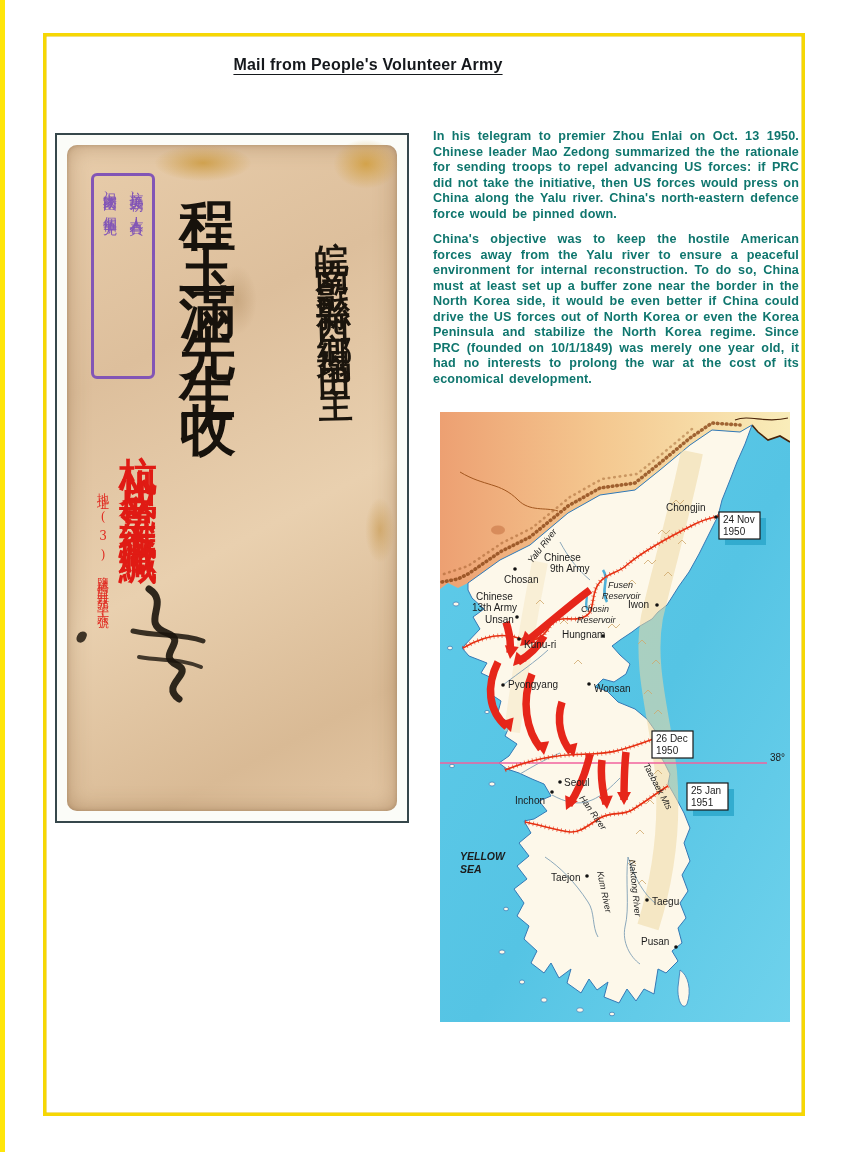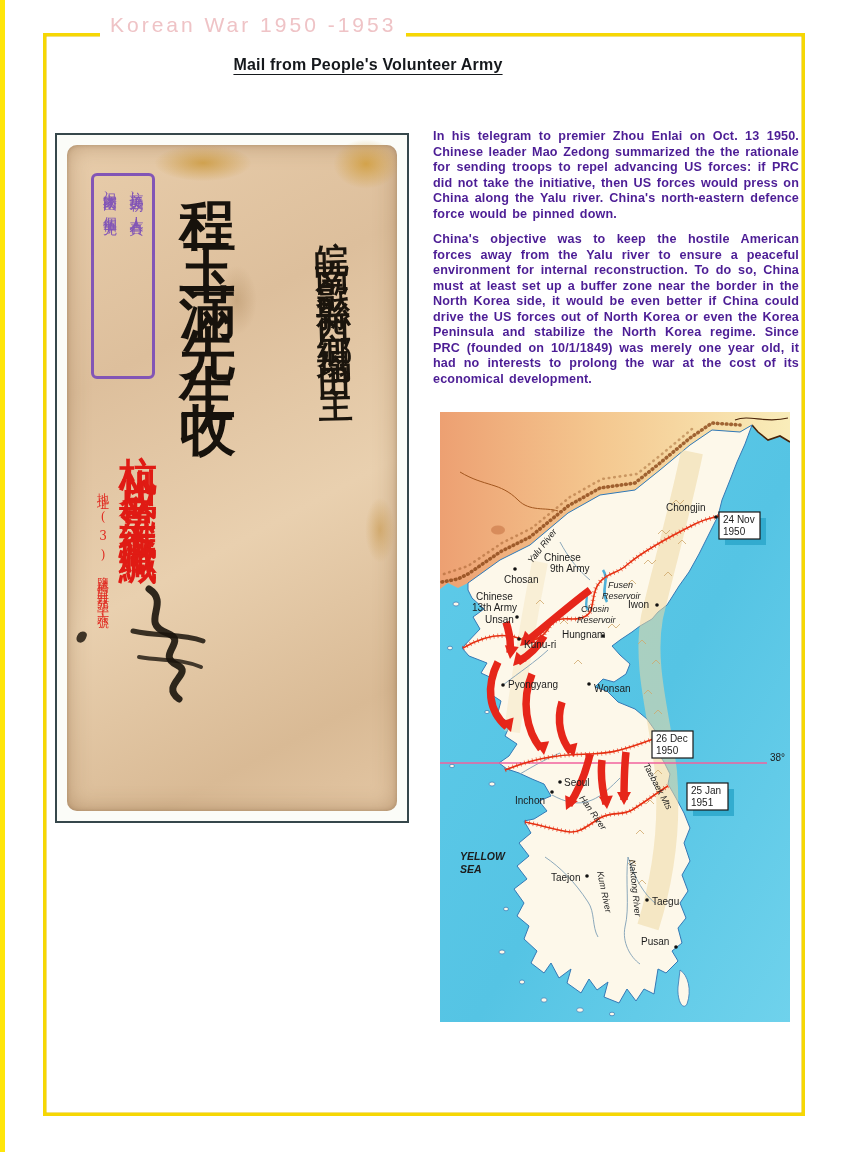--- a/index.html
+++ b/index.html
@@ -34,21 +34,21 @@
   .addr-right{left:248px;top:70px;width:46px;height:528px;font-size:34px;letter-spacing:18px;
               color:#1b150d;font-weight:bold;font-family:"DejaVu Serif",serif;transform:rotate(-1.5deg);}
   .sender-red{left:40px;top:280px;width:56px;height:394px;font-size:38px;letter-spacing:13px;
               color:#e01b14;font-weight:bold;font-family:"DejaVu Serif",serif;}
   .sender-sm{left:14px;top:338px;width:30px;height:264px;font-size:12px;letter-spacing:5px;
              color:#e02a20;font-family:"DejaVu Serif",serif;}
   .speck{position:absolute;left:10px;top:486px;width:9px;height:12px;background:#221a10;
          border-radius:60% 40% 55% 45%;transform:rotate(25deg);opacity:.85;}
   .squiggle{position:absolute;left:52px;top:436px;width:96px;height:130px;}
   
-  .article{position:absolute;left:433px;top:129px;width:366px;color:#4c1d95;
+  .article{position:absolute;left:433px;top:129px;width:366px;color:#0f766e;
            font-size:12.6px;line-height:15.5px;font-weight:bold;text-align:justify;
            letter-spacing:.15px;word-spacing:1.6px;}
   .article p{margin:0 0 10px 0;}
   
   .caption{position:absolute;left:58px;top:886px;width:338px;font-size:14.5px;line-height:1.42;
            font-weight:bold;color:#10161a;}
   
   .map{position:absolute;left:440px;top:412px;width:350px;height:610px;}
   .map text{font-family:"Liberation Sans",sans-serif;fill:#1c1c1c;}
   .lbl{font-size:10px;}
@@ -61,21 +61,20 @@
   .ahead{fill:#e6261a;}
   .mt{stroke:#cfa86a;stroke-width:1;fill:none;opacity:.8;}
   .riv{stroke:#7f9fb5;stroke-width:.9;fill:none;}
 </style>
 </head>
 <body>
 
 <div class="page">
   <div class="edge-strip"></div>
   <div class="frame"></div>
-  <div class="hdr">Korean War 1950 -1953</div>
   <div class="ttl">Mail from People's Volunteer Army</div>
 
   <figure class="photo">
     <div class="envelope">
       <div class="stain a"></div>
       <div class="stain b"></div>
       <div class="stain c"></div>
       <div class="stain d"></div>
       <div class="vtxt stamp">
         <div>抗美援朝、人人有責</div>

